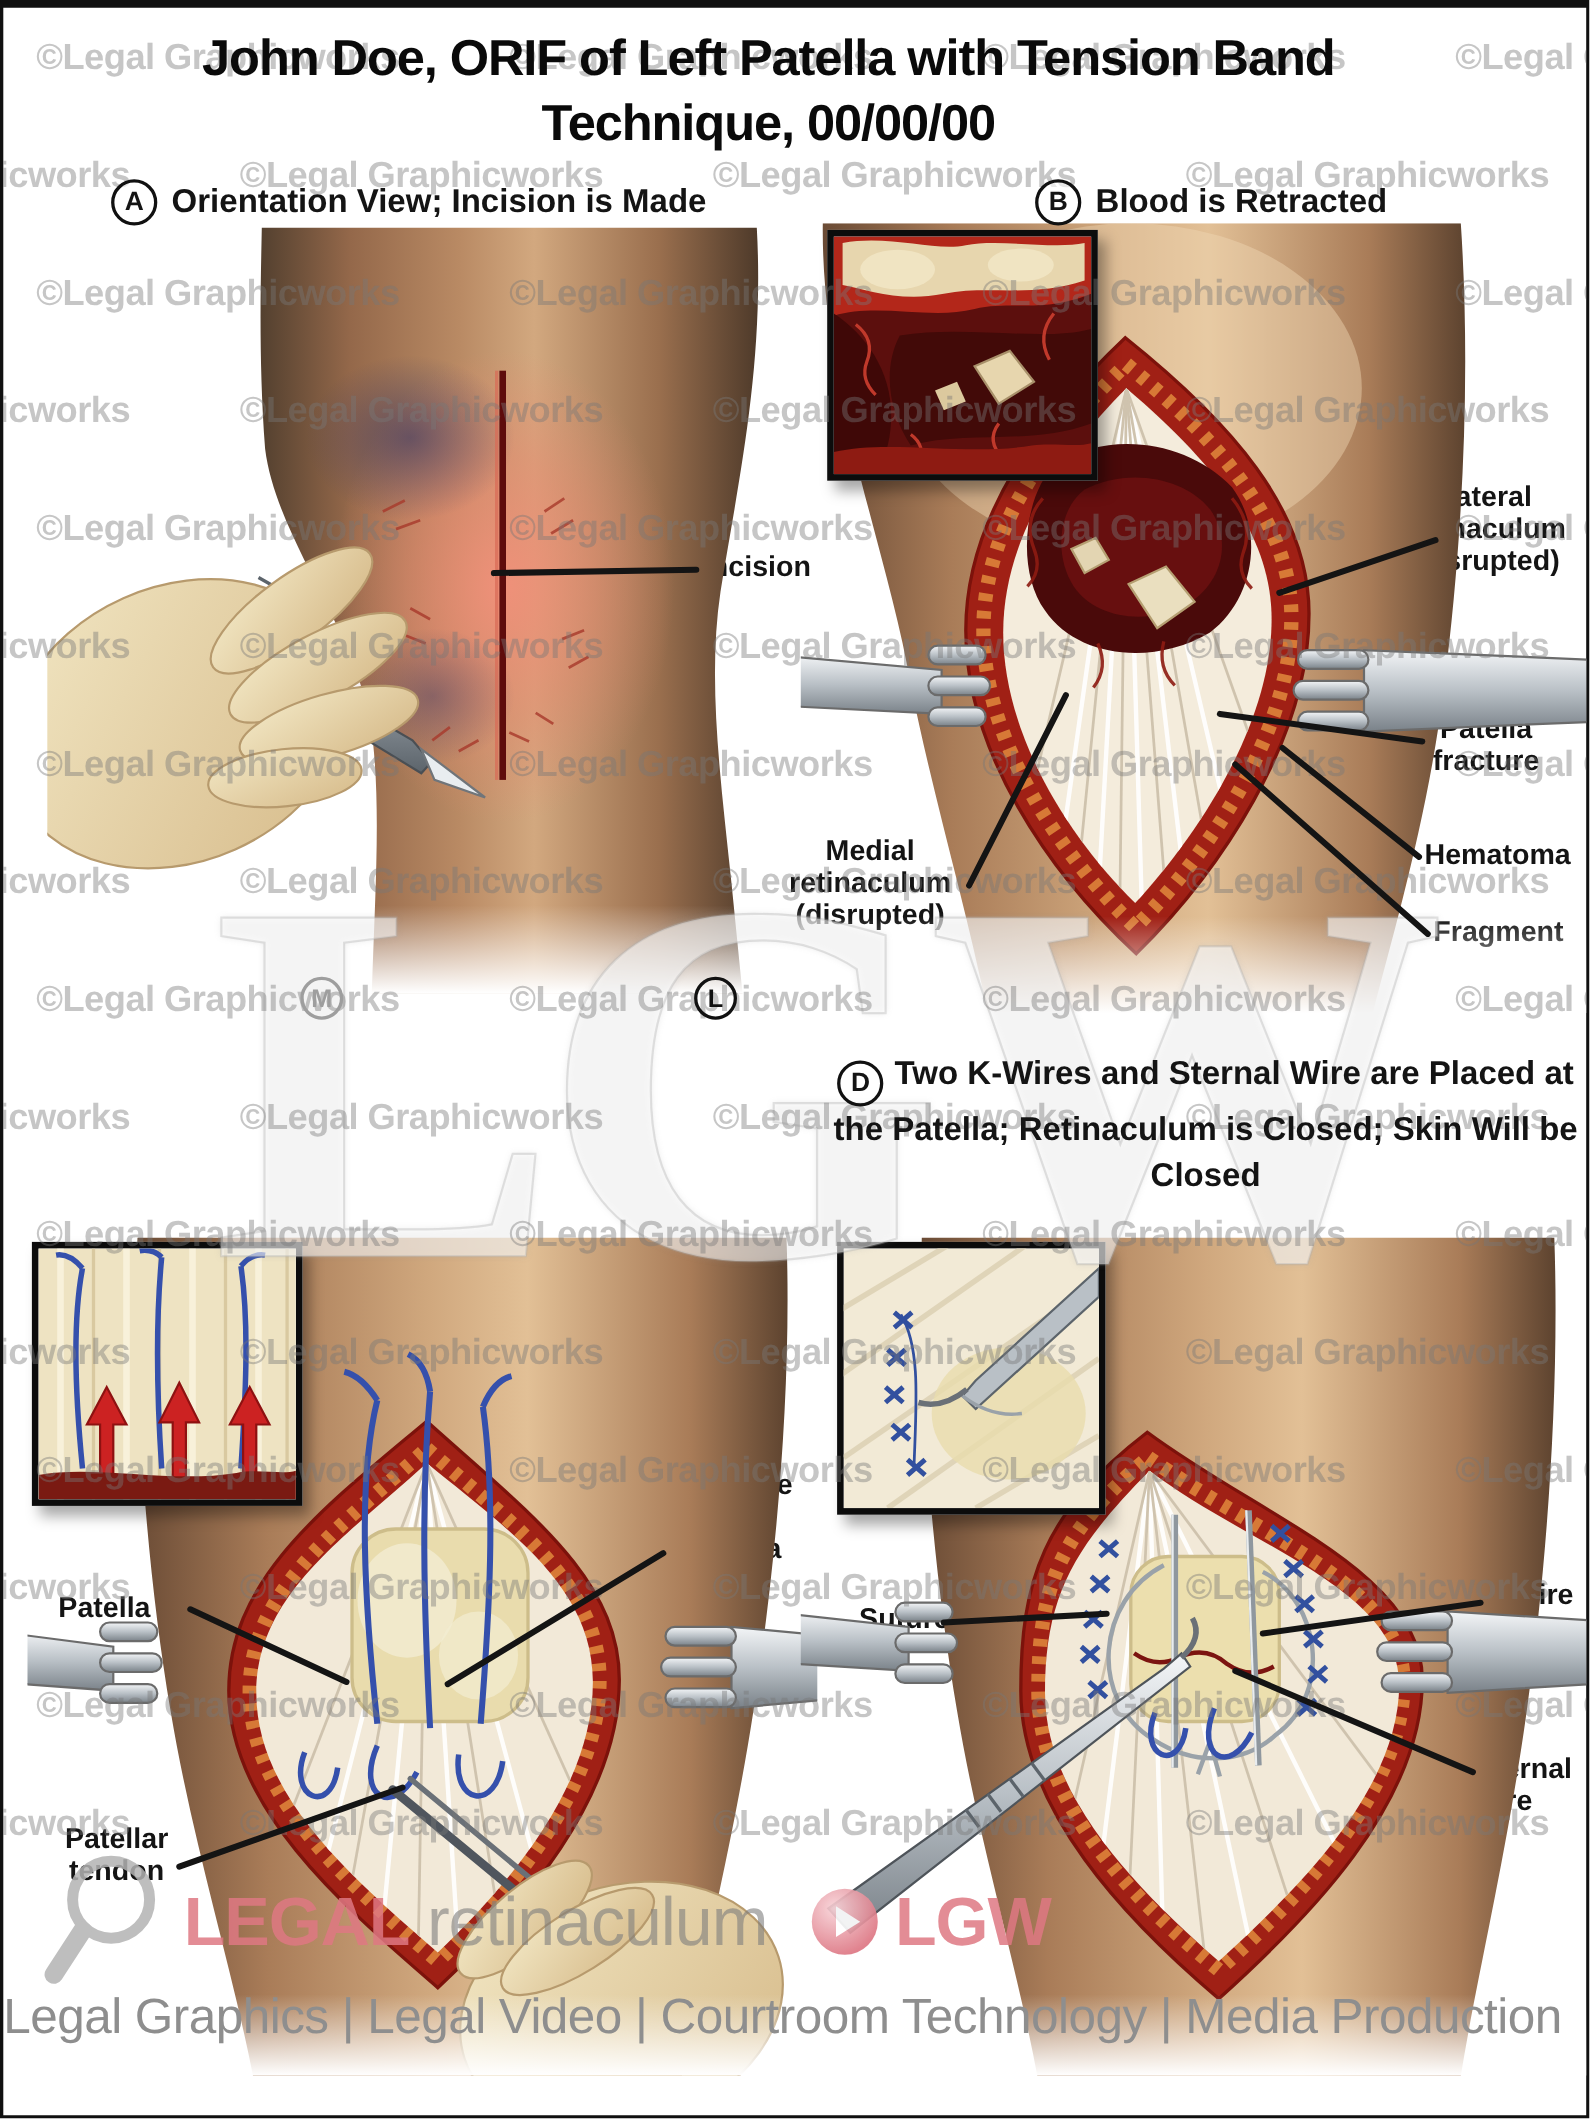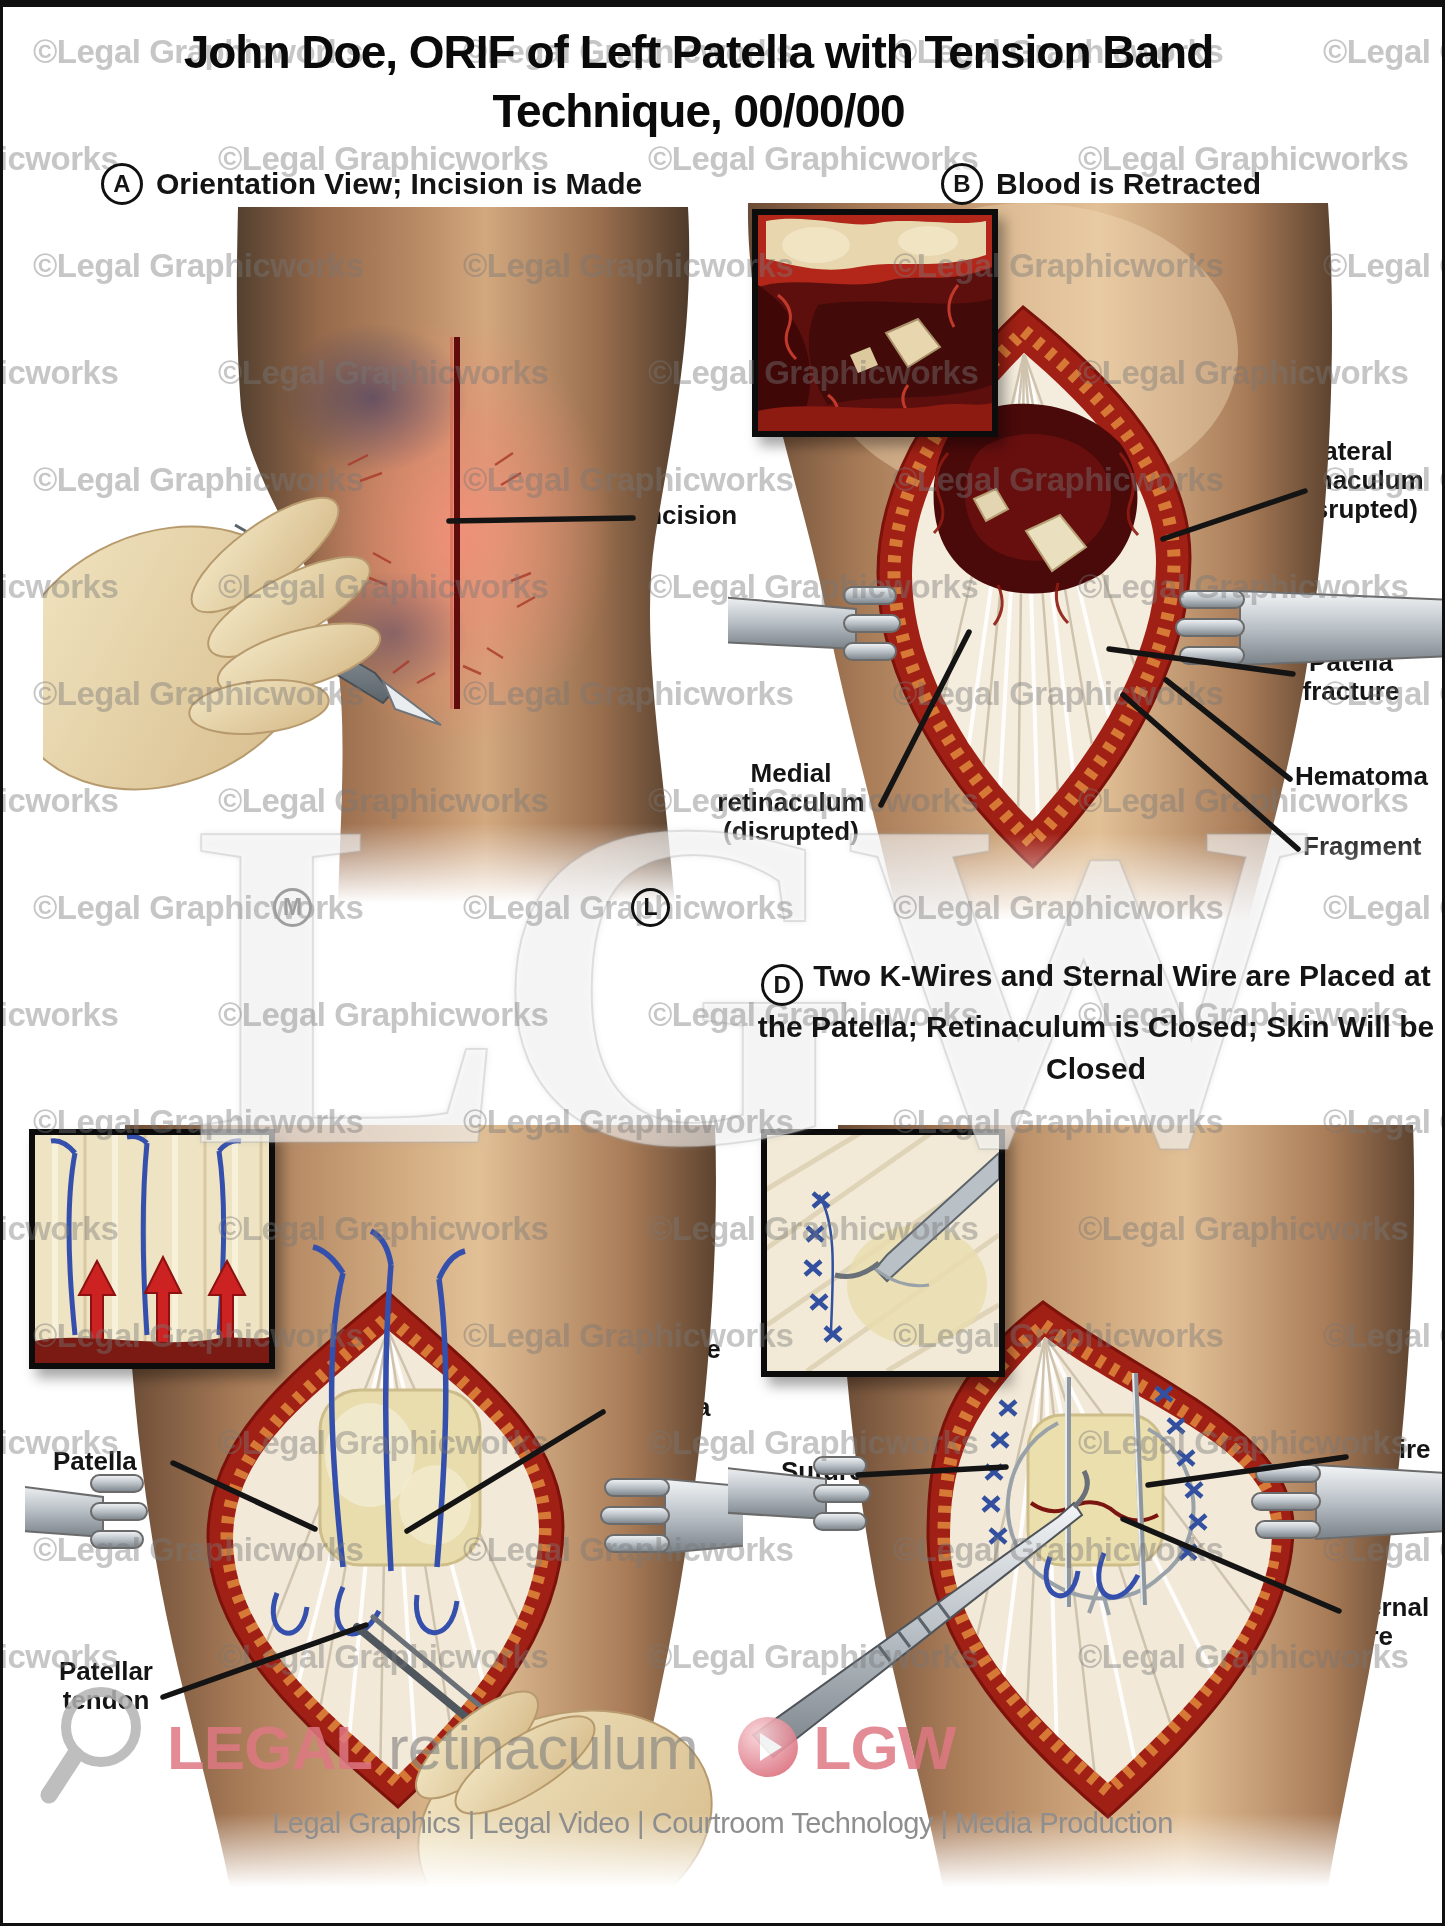--- a/index.html
+++ b/index.html
@@ -44,22 +44,22 @@
   
   #brand-row{position:absolute; left:36px; top:1678px; z-index:4; display:flex;
              align-items:center; gap:16px; pointer-events:none;}
   .brand-strong{font-weight:700; font-size:62px; letter-spacing:-1px; color:rgba(222,120,130,.85);}
   .brand-rest{font-weight:400; font-size:62px; letter-spacing:-1px; color:rgba(125,125,125,.6);}
   #play-badge{width:60px; height:60px; border-radius:50%;
       background:radial-gradient(circle at 35% 30%, #f8d3d8, #dd7582 75%);
       display:flex; align-items:center; justify-content:center; opacity:.9;}
   #play-badge .tri{width:0;height:0;border-left:22px solid #fff;
       border-top:14px solid transparent;border-bottom:14px solid transparent;margin-left:6px;}
-  #tagline{position:absolute; left:0; top:1800px; width:1439px; text-align:center; z-index:6;
-      font-size:29px; letter-spacing:-.5px; color:#8e8e8e; white-space:nowrap;}
+  #tagline{position:absolute; left:0; top:1800px; width:1214px; text-align:center; z-index:6;
+      font-size:45px; letter-spacing:-.5px; color:#8e8e8e; white-space:nowrap;}
 </style>
 </head>
 <body>
 
 <div class="page">
 
   <svg class="art" style="left:40px;top:196px" width="700" height="700" viewBox="0 0 700 700">
     <defs>
       <linearGradient id="legA" x1="0" y1="0" x2="1" y2="0">
         <stop offset="0" stop-color="#53402f"></stop>

